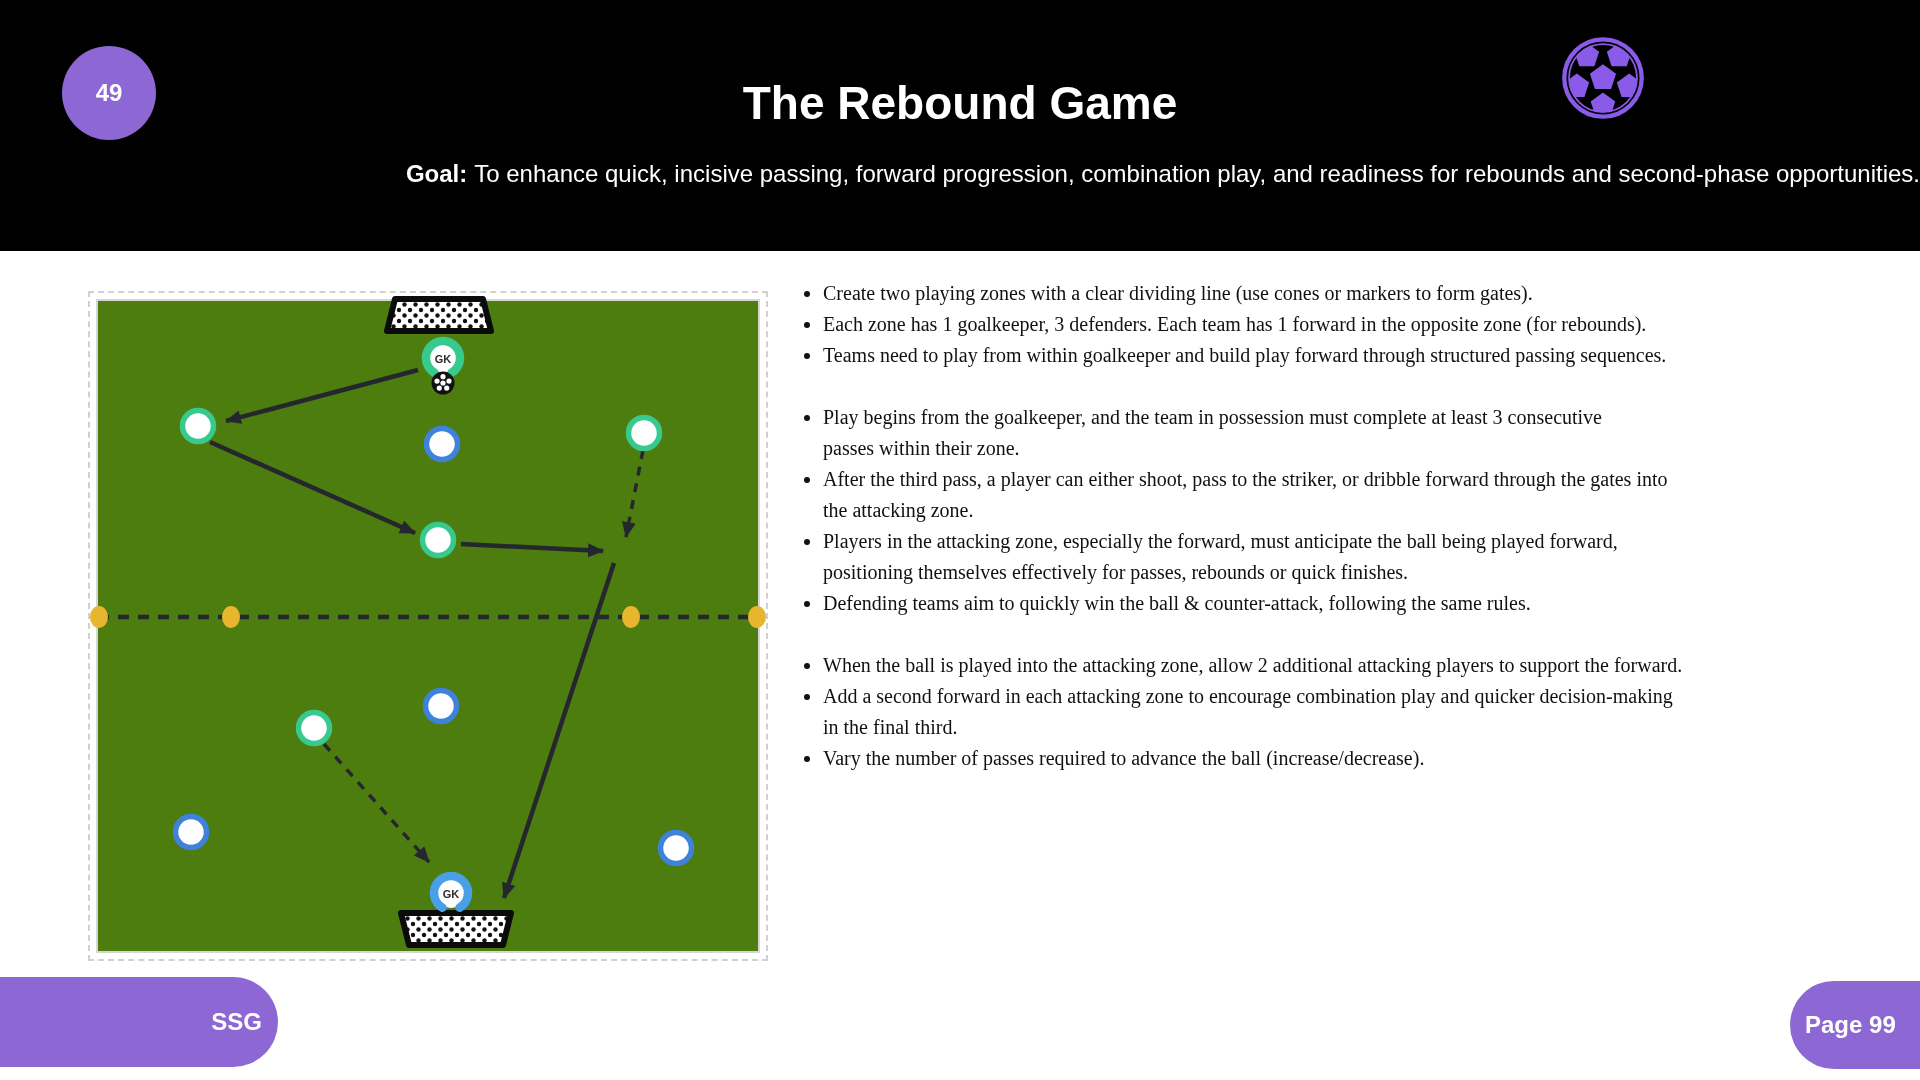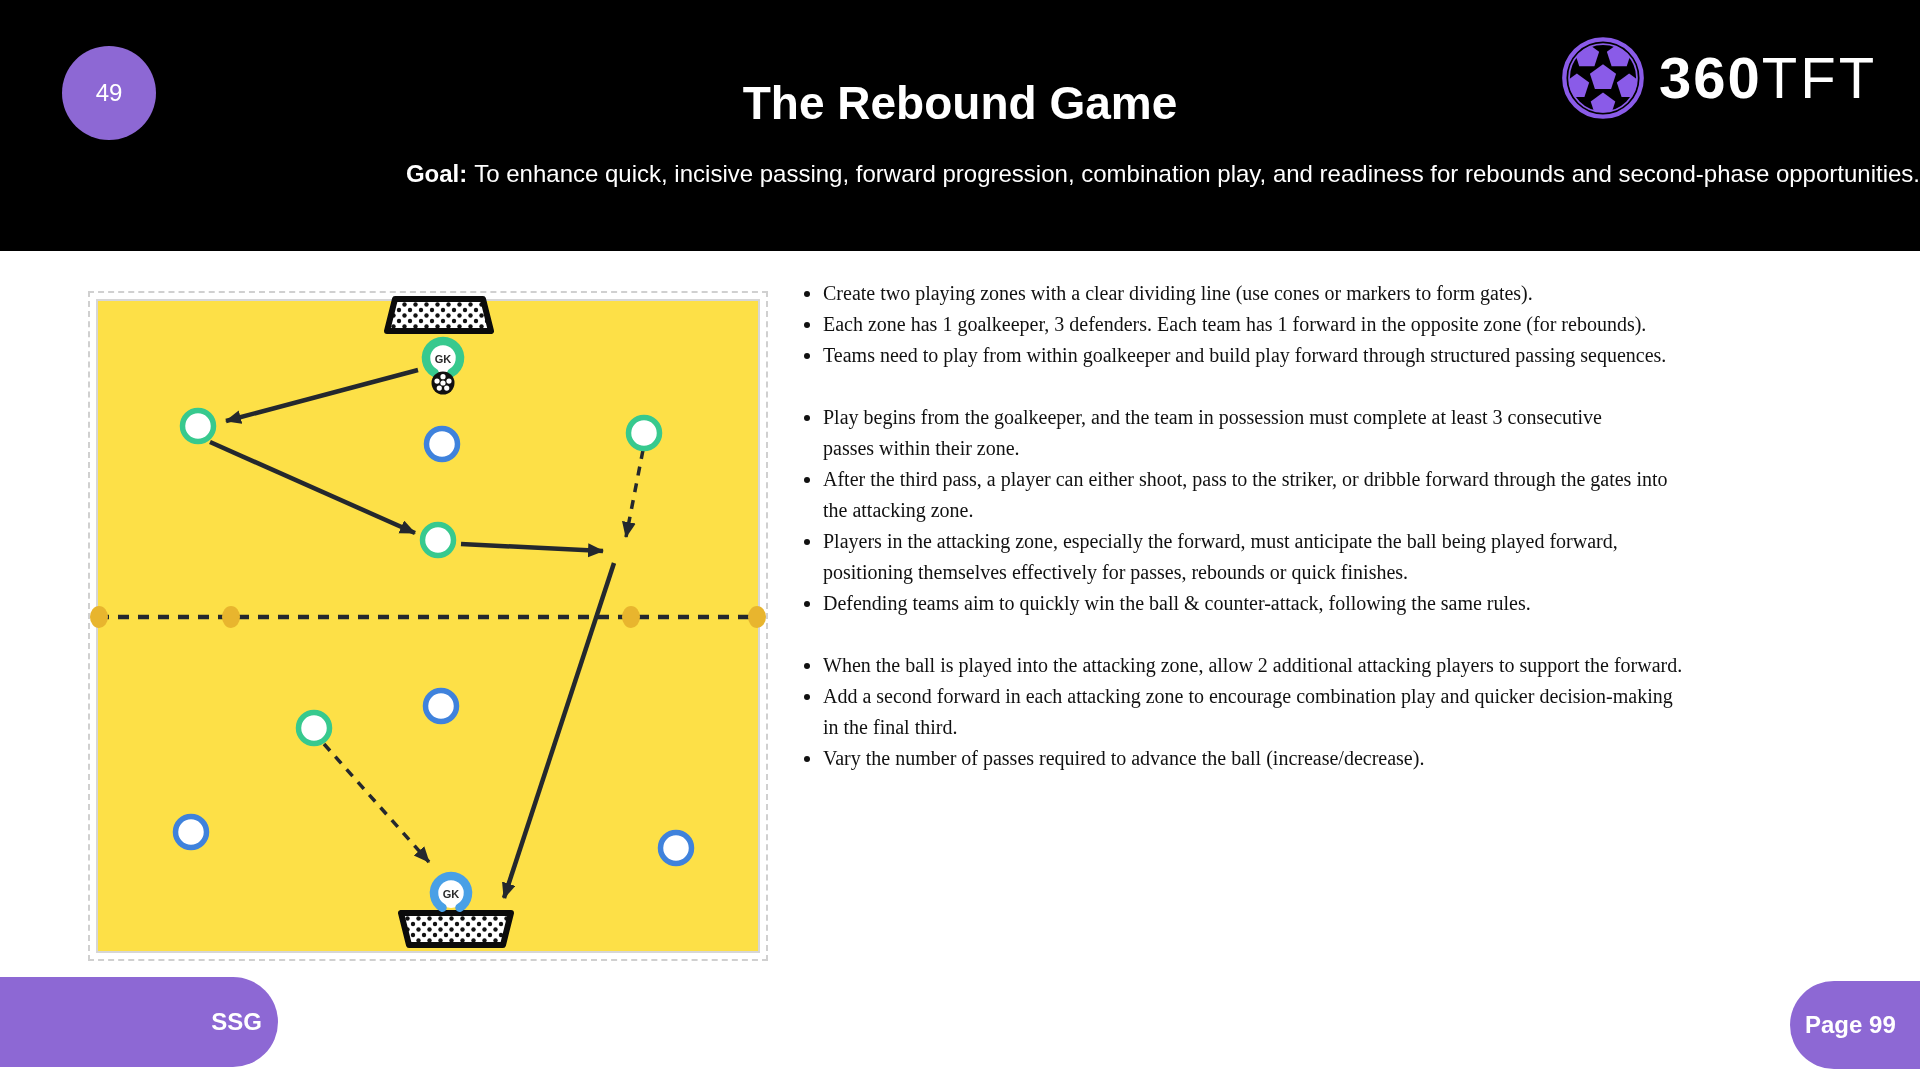--- a/index.html
+++ b/index.html
@@ -5,42 +5,42 @@
   html,body{margin:0;padding:0;}
   body{
     width:1920px;height:1080px;position:relative;overflow:hidden;
     background:#ffffff;font-family:"Liberation Sans",sans-serif;
   }
   
   .header{position:absolute;left:0;top:0;width:1920px;height:251px;background:var(--header-bg,#000);}
   .badge{
     position:absolute;left:62px;top:46px;width:94px;height:94px;border-radius:50%;
     background:var(--accent,#8d68d4);color:#fff;display:flex;align-items:center;justify-content:center;
-    font-size:24px;font-weight:normal;
+    font-size:24px;font-weight:bold;
   }
   .title{
     position:absolute;top:76px;left:0;width:100%;margin:0;text-align:center;color:#fff;
     font-size:46px;font-weight:bold;
     text-underline-offset:9px;text-decoration-thickness:3px;
   }
   .goal{position:absolute;top:160px;left:0;width:100%;text-align:right;color:#fff;font-size:24px;}
   .goal b{margin-right:7px;}
   .logo{position:absolute;left:1560px;top:35px;display:flex;align-items:center;gap:13px;}
   .logo svg{width:86px;height:86px;display:block;}
   .ball-stroke{fill:none;stroke:var(--logo-purple,#8a5be8);}
   .ball-fill{fill:var(--logo-purple,#8a5be8);}
   .brand{color:#fff;font-size:58px;line-height:86px;white-space:nowrap;}
   .b360{font-weight:bold;letter-spacing:2px;}
   .btft{font-weight:normal;letter-spacing:3px;}
   
   .pitch-outer{
     position:absolute;left:88px;top:291px;width:680px;height:670px;box-sizing:border-box;
     border:2px dashed #d0d0d0;padding:6px;background:#fff;
   }
-  .pitch{position:relative;width:100%;height:100%;box-sizing:border-box;border:2px solid #d6d6d6;background:#fde047;}
+  .pitch{position:relative;width:100%;height:100%;box-sizing:border-box;border:2px solid #d6d6d6;background:#4d7c0f;}
   .pitch svg{position:absolute;left:0;top:0;width:100%;height:100%;overflow:visible;}
   .gk-label{font-family:"Liberation Sans",sans-serif;font-weight:bold;}
   
   .text-col{position:absolute;left:788px;top:278px;width:1122px;color:#111;}
   .text-col h3{font-size:20px;font-weight:bold;line-height:31px;margin:0 0 31px;}
   .text-col ul{margin:0 0 31px;padding-left:35px;}
   .text-col li{font-size:20px;line-height:31px;white-space:pre-line;font-family:Liberation Serif, serif;}
   
   .pill{background:var(--accent,#8d68d4);color:#fff;font-weight:bold;font-size:24px;
     display:flex;align-items:center;box-sizing:border-box;position:absolute;}
@@ -71,21 +71,20 @@
       <circle class="ball-stroke" cx="50" cy="50" r="39.5" stroke-width="2"></circle>
       <g clip-path="url(#ballclip)">
         <path class="ball-fill" d="M50,34 L65.2,45.1 L59.4,62.9 L40.6,62.9 L34.8,45.1 Z"></path>
         <path class="ball-fill" d="M50,67 L64.3,77.4 L58.8,94.1 L41.2,94.1 L35.7,77.4 Z"></path>
         <path class="ball-fill" d="M31.2,9.1 L45.5,19.5 L40,36.2 L22.4,36.2 L16.9,19.5 Z"></path>
         <path class="ball-fill" d="M68.8,9.1 L83.1,19.5 L77.6,36.2 L60,36.2 L54.5,19.5 Z"></path>
         <path class="ball-fill" d="M19.6,44.9 L33.9,55.3 L28.4,72 L10.8,72 L5.3,55.3 Z"></path>
         <path class="ball-fill" d="M80.4,44.9 L94.7,55.3 L89.2,72 L71.6,72 L66.1,55.3 Z"></path>
       </g>
     </svg>
-    <div class="brand"><span class="b360">360</span><span class="btft">TFT</span></div>
   </div>
 </div>
 
 <div class="pitch-outer">
   <div class="pitch">
     <svg id="pitch-svg" viewBox="0 0 660 644">
         <defs>
           <pattern id="net" width="11" height="11" patternUnits="userSpaceOnUse">
             <rect width="11" height="11" fill="#ffffff"></rect>
             <circle cx="3" cy="3" r="2.2" fill="#111111"></circle>

